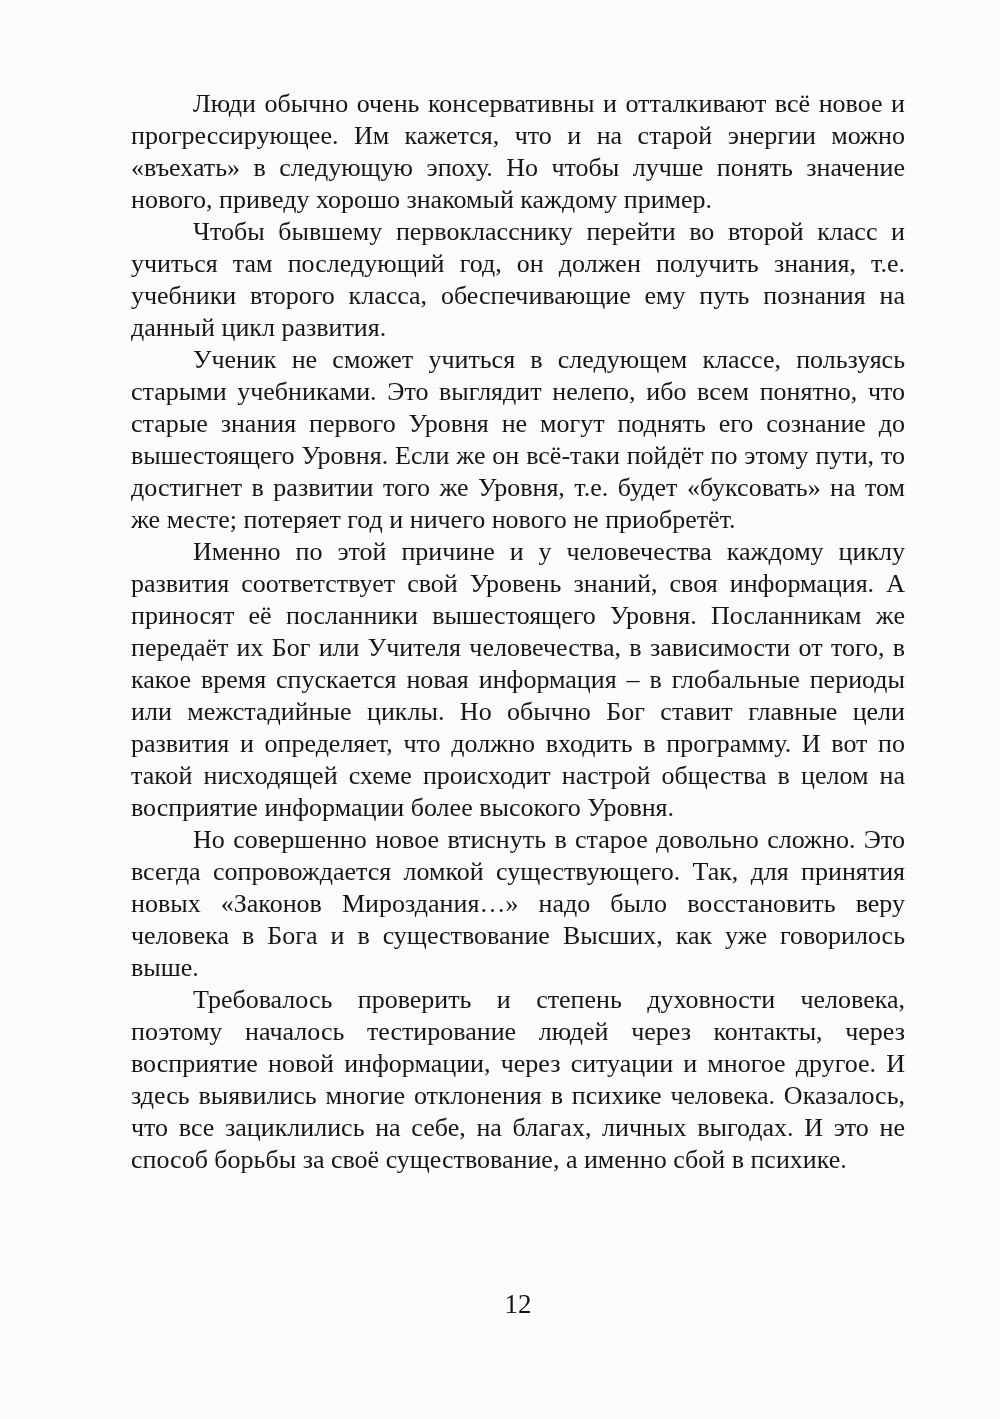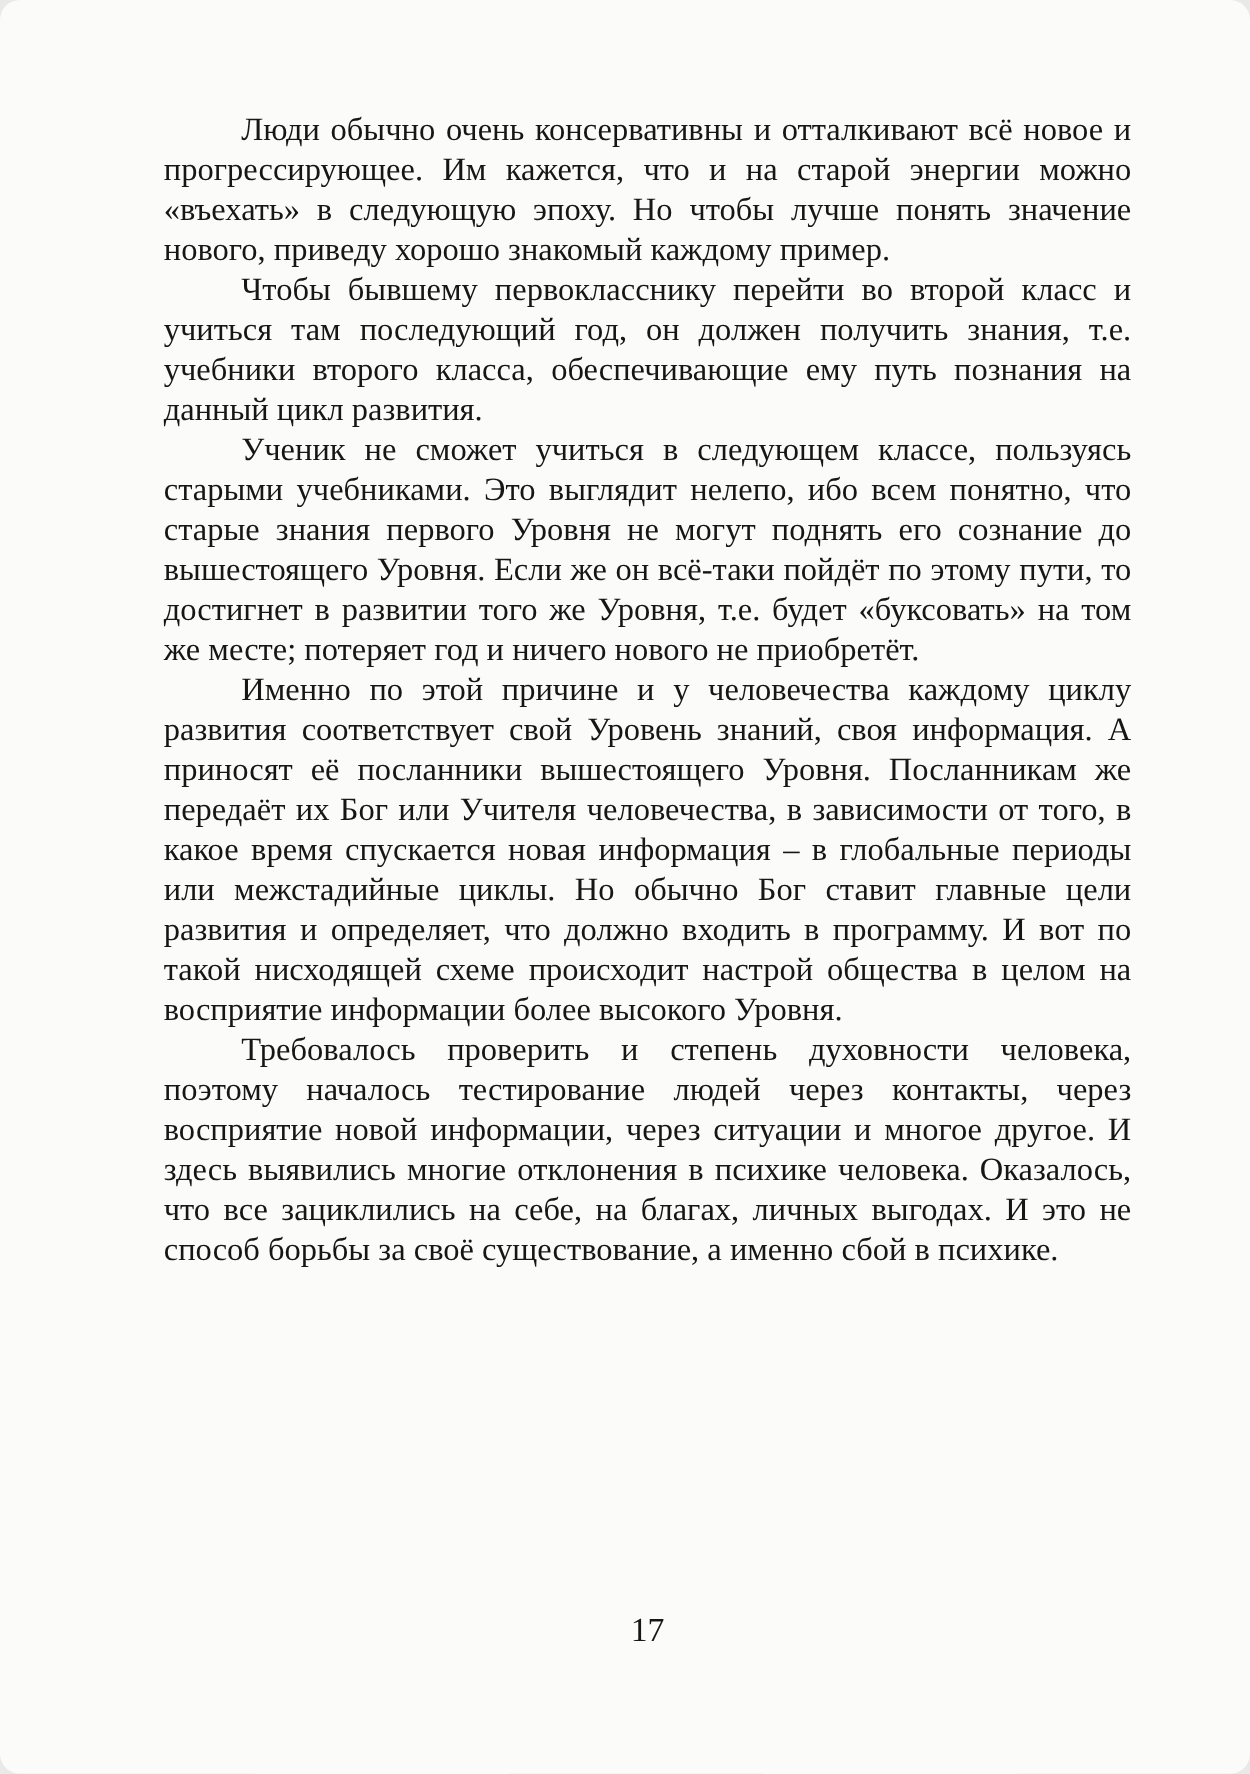--- a/index.html
+++ b/index.html
@@ -8,21 +8,20 @@
     background: #e9e9e9;
   }
   .book-page {
     position: relative;
     width: 1000px;
     height: 1419px;
     margin: 0 auto;
     background: #fbfbfa;
     overflow: hidden;
     box-sizing: border-box;
-    border-radius: 16px;
   }
   .text-block {
     position: absolute;
     top: 88px;
     left: 131px;
     width: 774px;
     color: #161616;
     font-family: "Liberation Serif", "DejaVu Serif", serif;
     font-size: 26px;
     line-height: 32px;
@@ -49,16 +48,17 @@
 </style>
 </head>
 <body>
 
 <div class="book-page">
   <div class="text-block">
     <p>Люди обычно очень консервативны и отталкивают всё новое и прогрессирующее. Им кажется, что и на старой энергии можно «въехать» в следующую эпоху. Но чтобы лучше понять значение нового, приведу хорошо знакомый каждому пример.</p>
     <p>Чтобы бывшему первокласснику перейти во второй класс и учиться там последующий год, он должен получить знания, т.е. учебники второго класса, обеспечивающие ему путь познания на данный цикл развития.</p>
     <p>Ученик не сможет учиться в следующем классе, пользуясь старыми учебниками. Это выглядит нелепо, ибо всем понятно, что старые знания первого Уровня не могут поднять его сознание до вышестоящего Уровня. Если же он всё-таки пойдёт по этому пути, то достигнет в развитии того же Уровня, т.е. будет «буксовать» на том же месте; потеряет год и ничего нового не приобретёт.</p>
     <p>Именно по этой причине и у человечества каждому циклу развития соответствует свой Уровень знаний, своя информация. А приносят её посланники вышестоящего Уровня. Посланникам же передаёт их Бог или Учителя человечества, в зависимости от того, в какое время спускается новая информация – в глобальные периоды или межстадийные циклы. Но обычно Бог ставит главные цели развития и определяет, что должно входить в программу. И вот по такой нисходящей схеме происходит настрой общества в целом на восприятие информации более высокого Уровня.</p>
+    <p>Но совершенно новое втиснуть в старое довольно сложно. Это всегда сопровождается ломкой существующего. Так, для принятия новых «Законов Мироздания…» надо было восстановить веру человека в Бога и в существование Высших, как уже говорилось выше.</p>
     <p>Требовалось проверить и степень духовности человека, поэтому началось тестирование людей через контакты, через восприятие новой информации, через ситуации и многое другое. И здесь выявились многие отклонения в психике человека. Оказалось, что все зациклились на себе, на благах, личных выгодах. И это не способ борьбы за своё существование, а именно сбой в психике.</p>
   </div>
-  <div class="page-number">17</div>
+  <div class="page-number">12</div>
 </div>
 
 </body></html>

